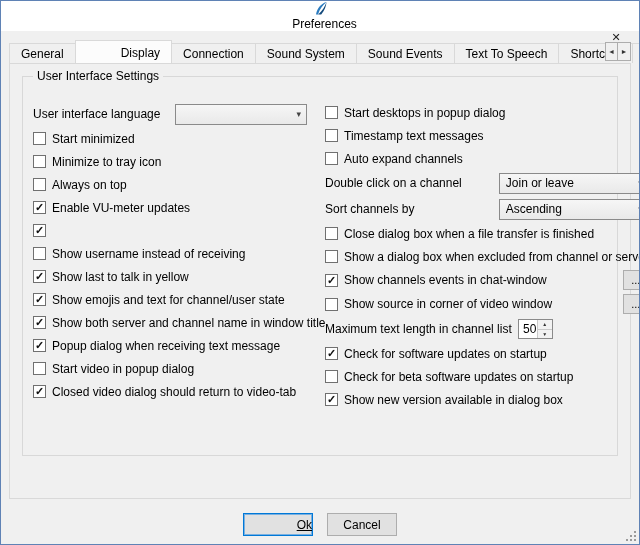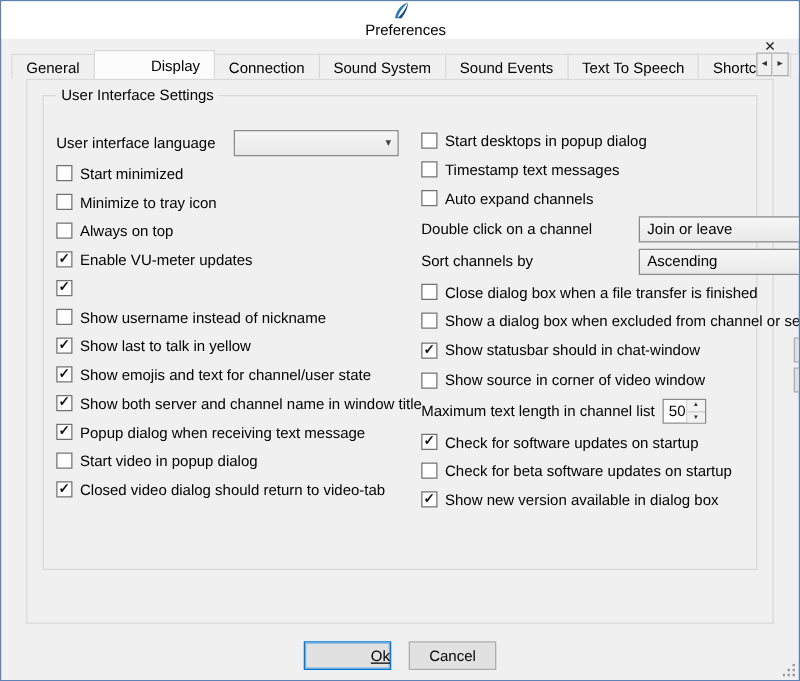--- a/index.html
+++ b/index.html
@@ -15,21 +15,21 @@
 
   
   .tabbar { display:flex; align-items:flex-end; padding:0 8px; margin-top:9px; height:23px; position:relative; overflow:hidden;text-align:center; }
   .tab { border:1px solid #d9d9d9; border-bottom:none; background:#f0f0f0; height:20px; padding:3px 11px 0; margin-right:-1px; white-space:nowrap; }
   .tab.active { background:#fcfcfc; height:23px; padding-top:5px; position:relative; z-index:2;padding-left:45px; }
   .tab-scrollers { position:absolute; right:8px; bottom:2px; display:flex; z-index:3; }
   .tab-scroller { width:13px; height:19px; border:1px solid #adadad; background:#f0f0f0; display:flex; align-items:center; justify-content:center; font-size:7px; color:#333; }
   .tab-scroller + .tab-scroller { border-left:none; }
 
   
-  .pane { margin:0 20px; border:1px solid #d9d9d9; background:#f0f0f0; height:436px; position:relative; }
+  .pane { margin:0 8px; border:1px solid #d9d9d9; background:#f0f0f0; height:436px; position:relative; }
 
   .groupbox { position:absolute; left:12px; right:12px; top:12px; height:380px; border:1px solid #d8d8d8; }
   .group-title { position:absolute; top:-8px; left:10px; background:#f0f0f0; padding:0 4px; font-size:12px; }
 
   .columns { display:flex; padding:24px 10px 0 10px; gap:16px; }
   .col-left { width:276px; flex:none; }
   .col-right { flex:1; }
 
   .row { height:23px; display:flex; align-items:center; }
   .row-combo { height:26px; }
@@ -128,21 +128,21 @@
               </span>
             <span class="lbl">Enable VU-meter updates</span>
           </div>
           <div class="row">
             <span class="cbx checked">
                 <span class="check-icon">✓</span>
               </span>
           </div>
           <div class="row">
             <span class="cbx"></span>
-            <span class="lbl">Show username instead of nickname</span>
+            <span class="lbl">Show username instead of receiving</span>
           </div>
           <div class="row">
             <span class="cbx checked">
                 <span class="check-icon">✓</span>
               </span>
             <span class="lbl">Show last to talk in yellow</span>
           </div>
           <div class="row">
             <span class="cbx checked">
                 <span class="check-icon">✓</span>
@@ -212,21 +212,21 @@
           <div class="row">
             <span class="cbx"></span>
             <span class="lbl">Show a dialog box when excluded from channel or server</span>
           </div>
 
           <div class="row row-between" style="height:24px;">
             <span style="display:flex;align-items:center;">
               <span class="cbx checked">
                   <span class="check-icon">✓</span>
                 </span>
-              <span class="lbl">Show statusbar should in chat-window</span>
+              <span class="lbl">Show channels events in chat-window</span>
             </span>
             <span class="dots-btn">...</span>
           </div>
 
           <div class="row row-between" style="height:24px;">
             <span style="display:flex;align-items:center;">
               <span class="cbx"></span>
               <span class="lbl">Show source in corner of video window</span>
             </span>
             <span class="dots-btn">...</span>

